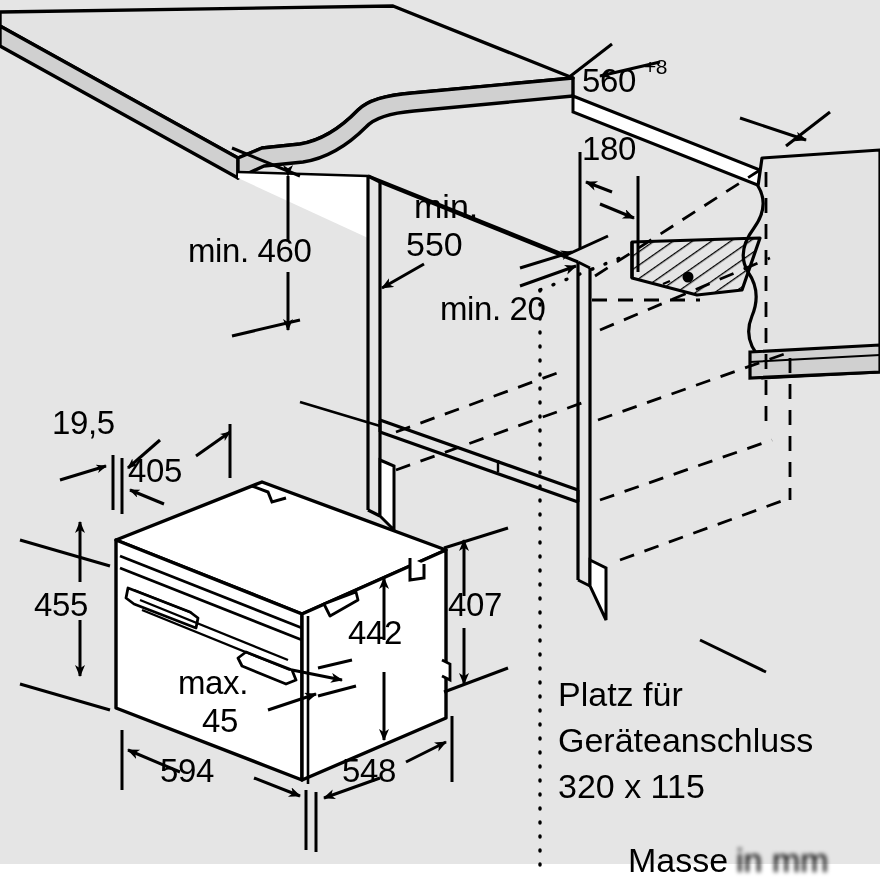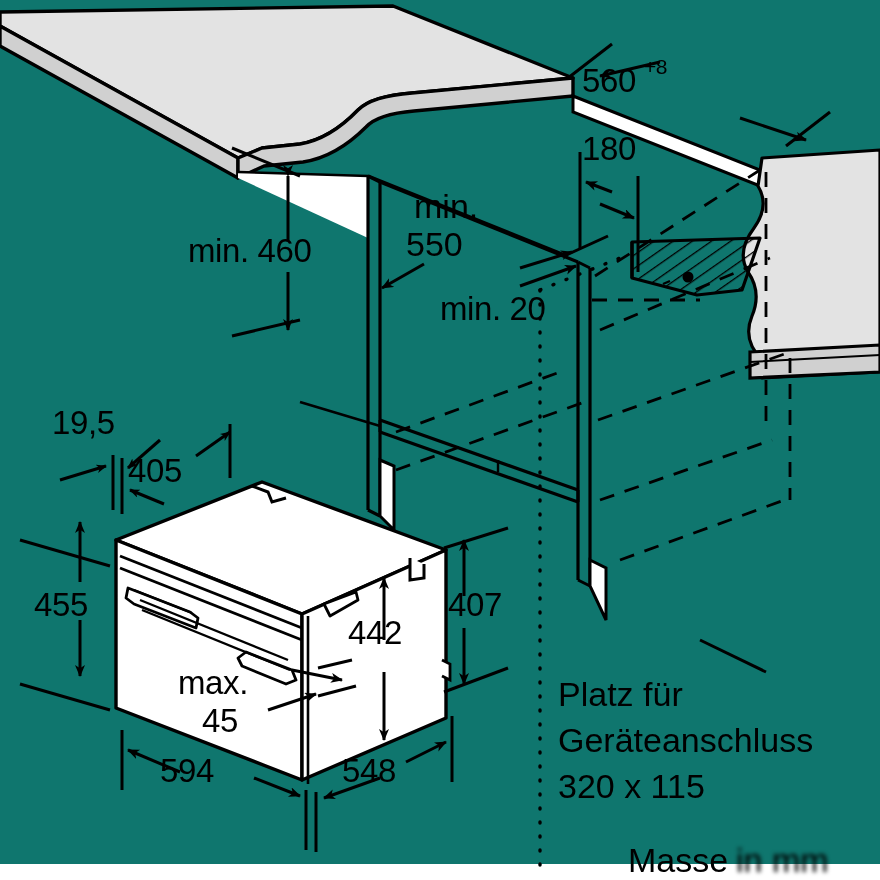--- a/index.html
+++ b/index.html
@@ -11,21 +11,21 @@
   body {
     width: 880px;
     height: 880px;
     font-family: "Liberation Sans", sans-serif;
     overflow: hidden;
   }
   #stage {
     position: relative;
     width: 880px;
     height: 864px;
-    background: #0f766e;
+    background: #e5e5e5;
   }
   svg#drawing {
     position: absolute;
     top: 0; left: 0;
     width: 880px;
     height: 880px;
     display: block;
   }
   .dim-text {
     font-family: "Liberation Sans", sans-serif;

